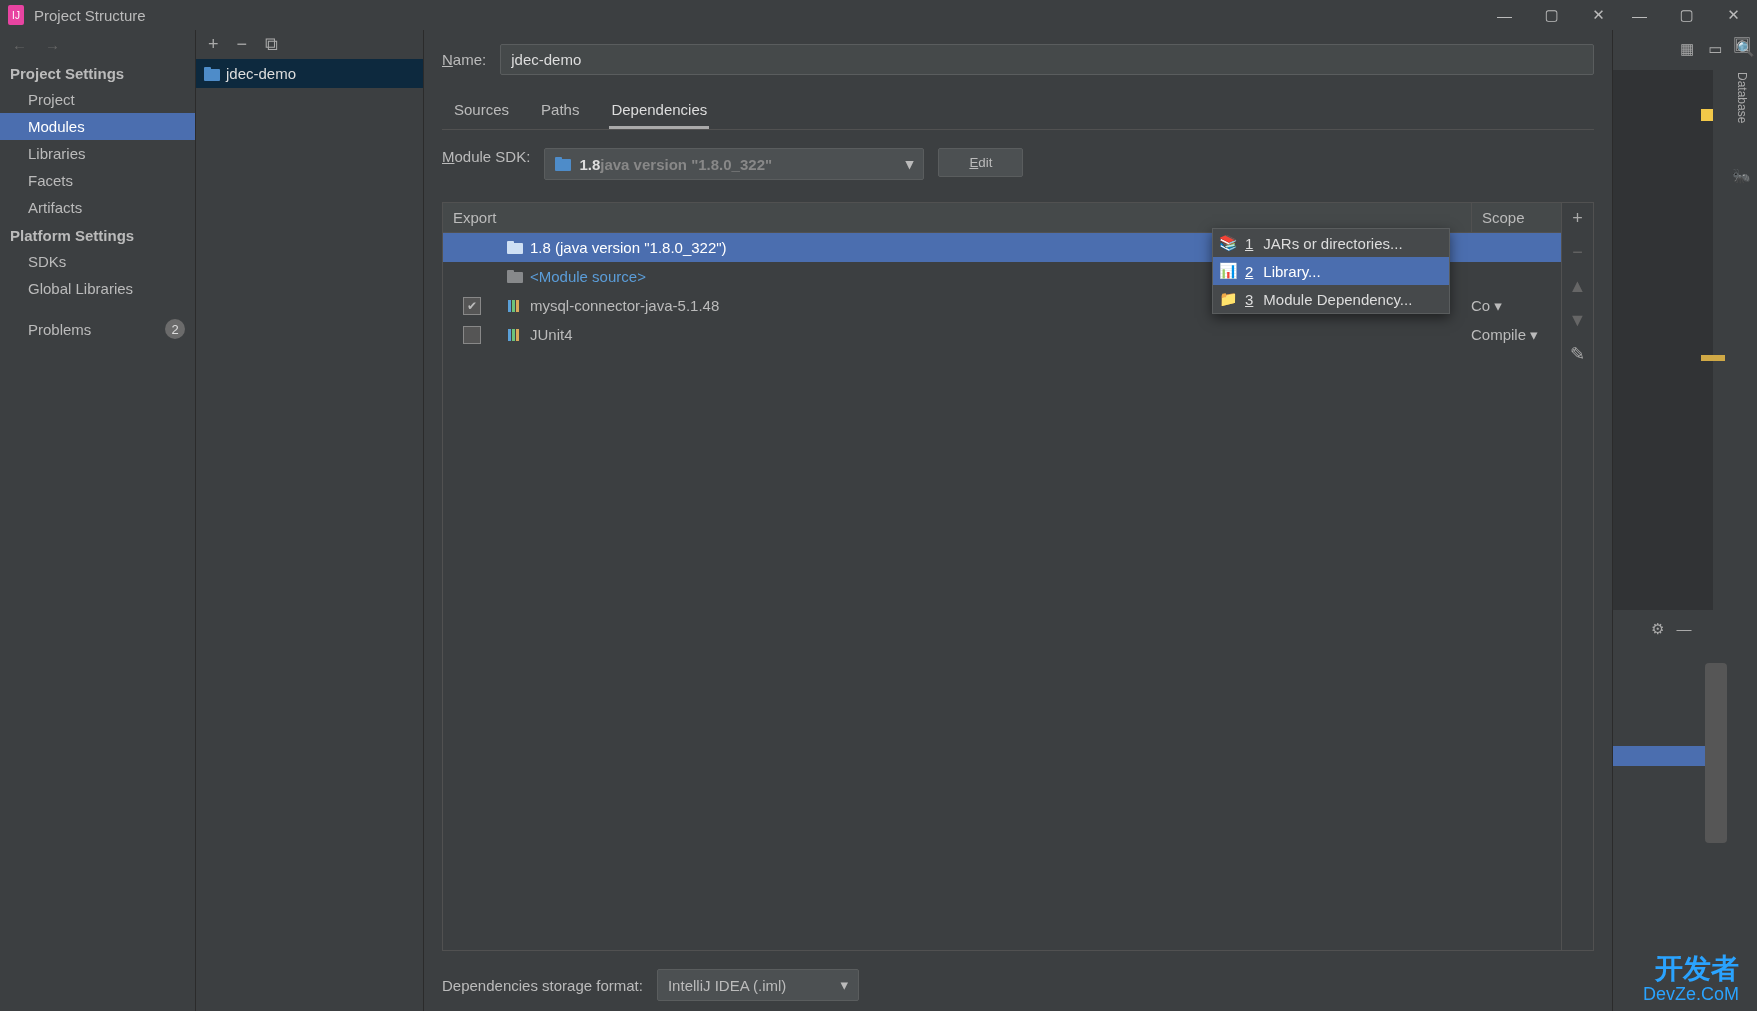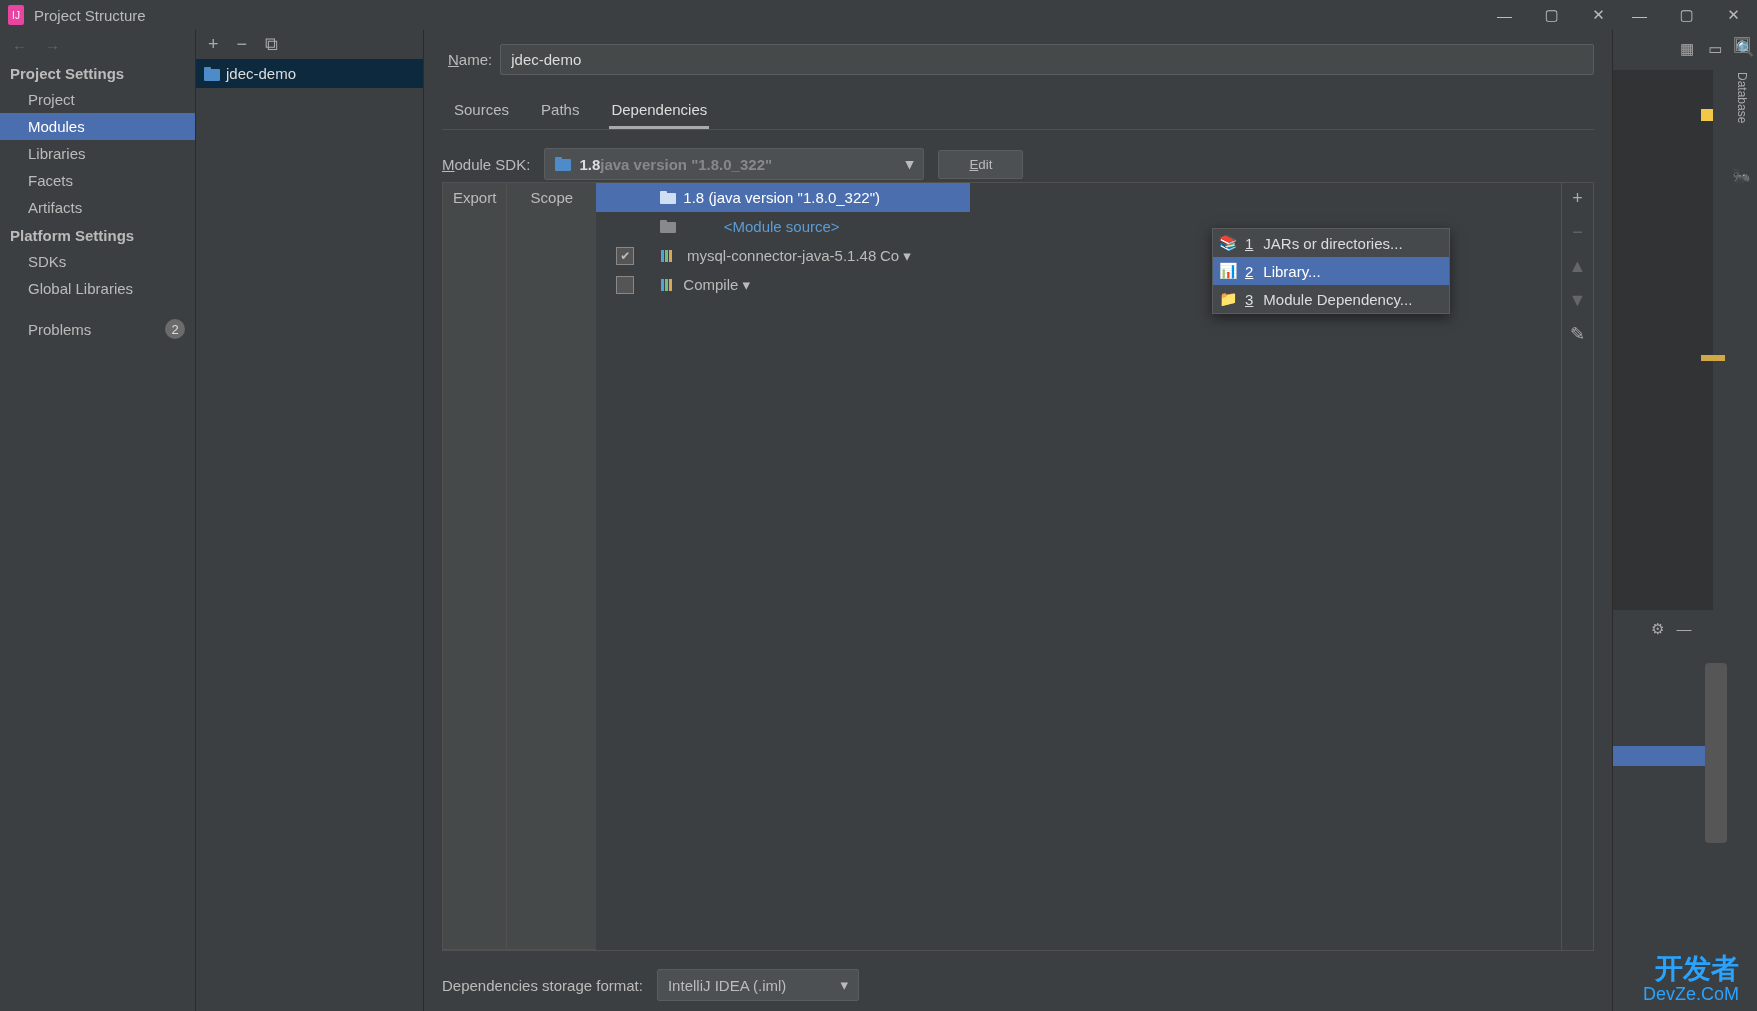--- a/index.html
+++ b/index.html
@@ -21,35 +21,35 @@
 .nav-item.gap { margin-top:12px; padding-left:28px; display:flex; align-items:center; justify-content:space-between;}
 .badge { background:#6b6b6b; color:#ddd; border-radius:10px; min-width:20px; height:20px; display:inline-flex; align-items:center; justify-content:center; font-size:13px; padding:0 6px;}
 
 .modulecol { width:228px; background:#3c3f41; border-right:1px solid #2b2b2b; }
 .modulecol .toolbar { height:29px; display:flex; align-items:center; justify-content:flex-start; padding-left:12px; gap:18px; color:#aaa;}
 .modulecol .toolbar span { font-size:18px; cursor:default; }
 .module-row { height:29px; display:flex; align-items:center; padding-left:8px; background:#0d293e; color:#ddd; }
 .module-row svg { margin-right:6px; }
 
 .detail { flex:1; background:#3c3f41; padding:14px 18px 10px 18px; display:flex; flex-direction:column; border-right:1px solid #2b2b2b;}
-.name-row { display:flex; align-items:center; gap:8px; margin-bottom:18px;margin-left:6px;}
+.name-row { display:flex; align-items:center; gap:14px; margin-bottom:18px;}
 .name-row label { color:#bbb; }
 .name-input { flex:1; background:#45494a; border:1px solid #5a5d5e; color:#ddd; padding:6px 10px; font-size:15px; border-radius:2px;}
 .tabs { display:flex; gap:28px; border-bottom:1px solid #515151; padding-left:10px; margin-bottom:18px;}
 .tab { padding:8px 2px; color:#bbb; }
 .tab.active { border-bottom:3px solid #aaa; color:#ddd; }
-.sdk-row { display:flex; align-items:center; gap:14px; margin-bottom:2px;}
+.sdk-row { display:flex; align-items:flex-start; gap:14px; margin-bottom:22px;}
 .sdk-row label { color:#bbb; }
 .sdk-row label .mn { text-decoration:underline; }
 .sdk-select { flex:0 0 380px; background:#4c5052; border:1px solid #5a5d5e; color:#bbb; padding:6px 10px; display:flex; align-items:center; border-radius:2px; position:relative;font-weight:bold;}
 .sdk-select .chev { margin-left:auto; }
 .edit-btn { background:#4c5052; border:1px solid #5a5d5e; color:#bbb; padding:6px 30px; border-radius:2px;}
 
 .deps-wrap { display:flex; flex:1; border:1px solid #515151; }
-.deps-table { flex:1; display:flex; flex-direction:row;text-align:center; }
+.deps-table { flex:1; display:flex; flex-direction:column; }
 .dep-header { display:flex; background:#45494a; border-bottom:1px solid #515151;}
 .dep-header .col { padding:6px 10px; color:#bbb; }
 .dep-header .col.export { flex:1; }
 .dep-header .col.scope { width:90px; border-left:1px solid #515151;}
 .dep-row { display:flex; align-items:center; height:29px; padding-left:20px; }
 .dep-row.sel { background:#4b6eaf; color:#fff; }
 .dep-row .cb { width:18px; height:18px; border:1px solid #888; background:#555; margin-right:26px; display:flex; align-items:center; justify-content:center; font-size:12px;}
 .dep-row .cb.spacer { border:none; background:transparent;}
 .dep-row .icon { margin-right:7px; display:flex;}
 .dep-row .txt { flex:1; color:#bbb;}
@@ -212,20 +212,21 @@
             </div>
             <div class="dep-row">
               <div class="cb"></div>
               <span class="icon">
                 <svg width="16" height="14">
                   <rect x="1" y="1" width="3" height="12" fill="#5aa0d8"></rect>
                   <rect x="5" y="1" width="3" height="12" fill="#6cc27a"></rect>
                   <rect x="9" y="1" width="3" height="12" fill="#d8a85a"></rect>
                 </svg>
               </span>
+              <span class="txt">JUnit4</span>
               <span class="scope">
                 <span>Compile</span>
                 <span style="margin-left:4px">▾</span>
               </span>
             </div>
           </div>
       </div>
       <div class="deps-side">
         <div class="btn">+</div>
         <div class="btn" style="color:#666">−</div>

